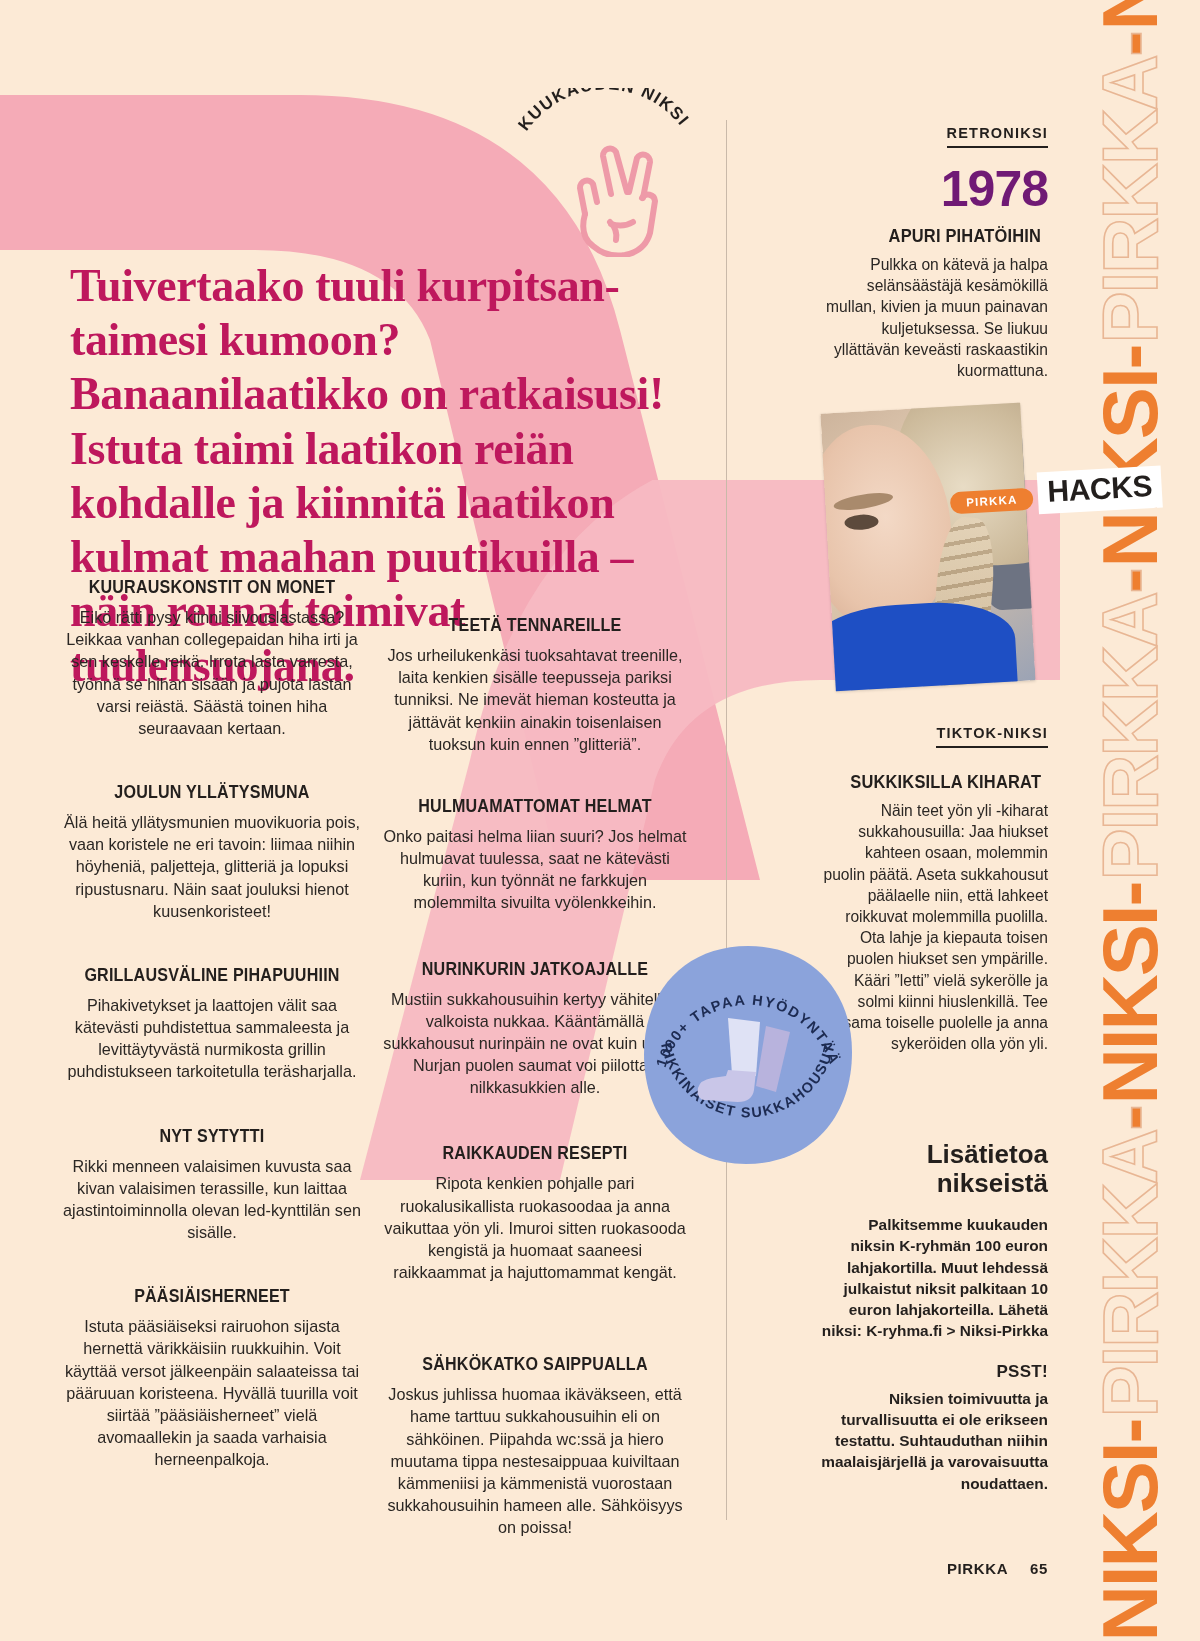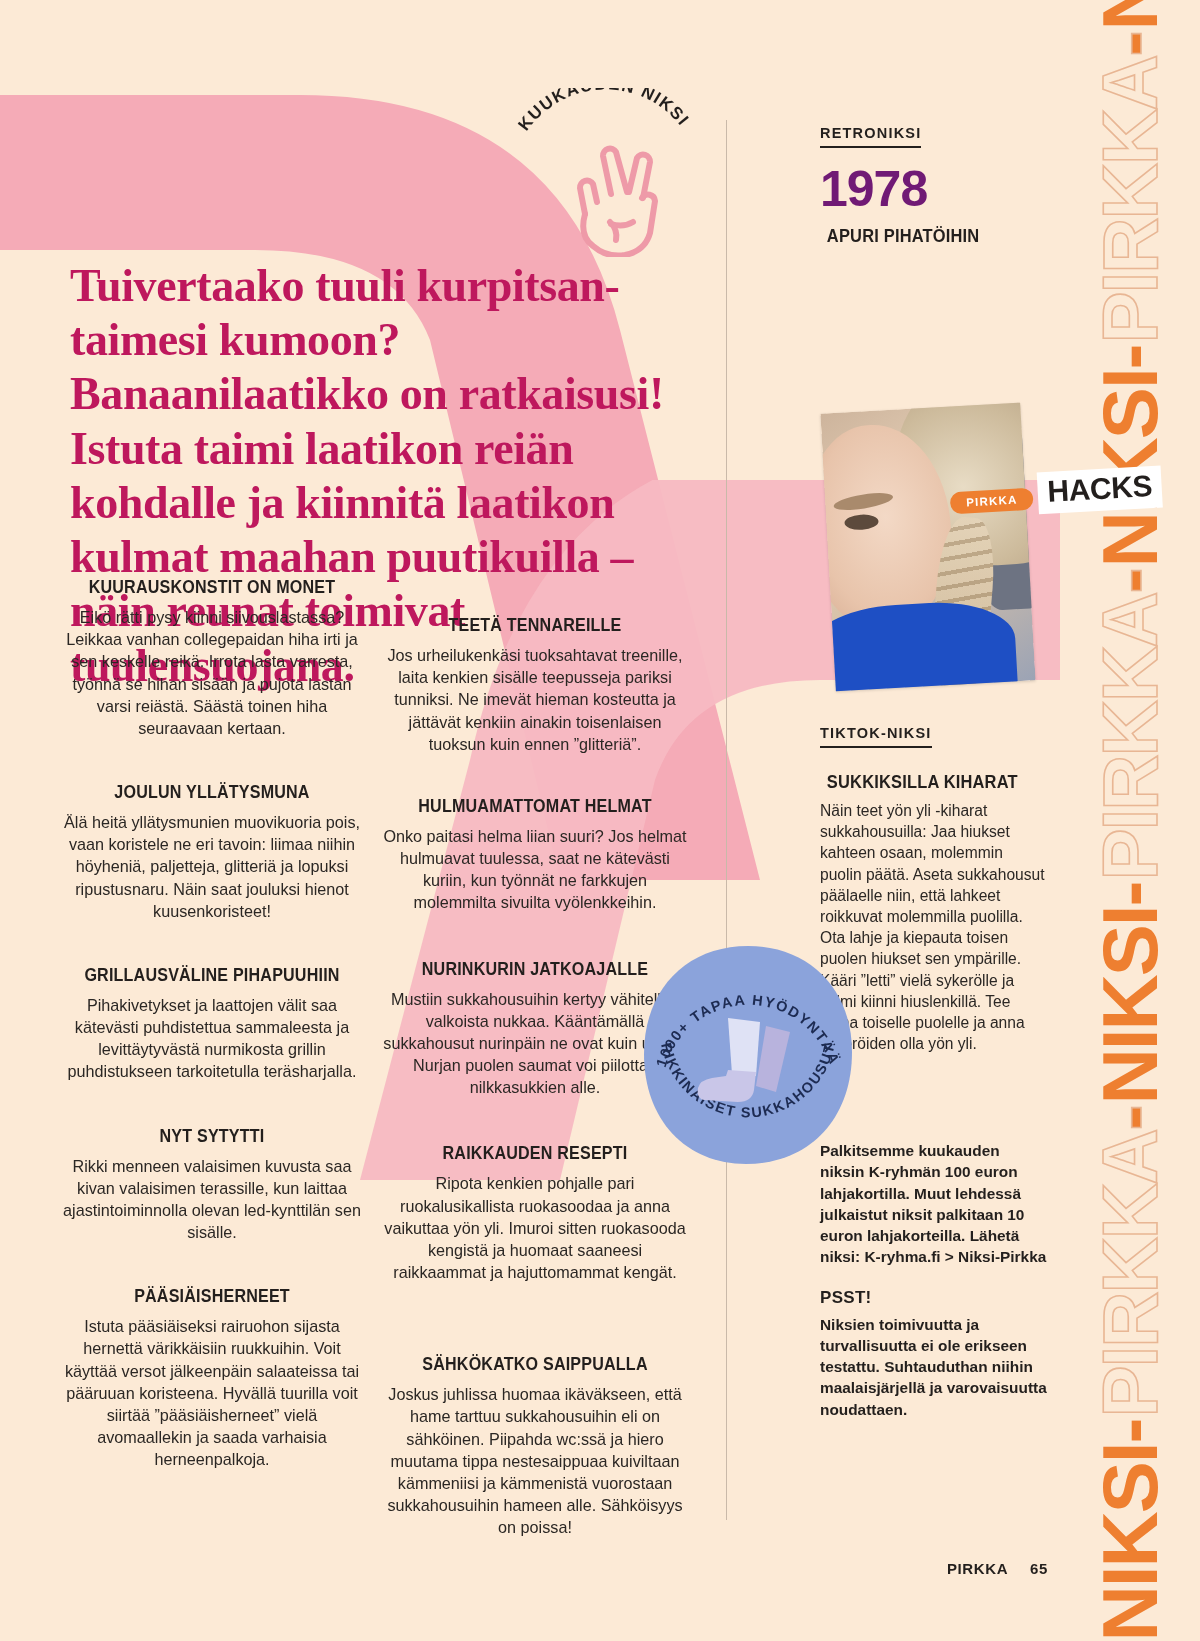--- a/index.html
+++ b/index.html
@@ -78,21 +78,21 @@
     transform:scaleX(0.92);
   }
   .tip p{
     margin:0;
     font-size:16.2px;
     line-height:1.37;
     color:#2b2724;
   }
 
   
-  .rcol{position:absolute;left:820px;width:228px;text-align:left;}
+  .rcol{position:absolute;left:820px;width:228px;text-align:right;}
 
   .kicker{
     font-family:"Liberation Sans", sans-serif;
     font-weight:bold;font-size:14.5px;letter-spacing:1.2px;
     color:#231f1d;display:inline-block;
     border-bottom:2px solid #231f1d;padding-bottom:5px;
   }
   .bigyear{
     font-family:"Liberation Sans", sans-serif;
     font-weight:bold;font-size:50px;letter-spacing:-1px;
@@ -240,20 +240,21 @@
     <div class="tip" style="margin-top:72px;">
       <h3>SÄHKÖKATKO SAIPPUALLA</h3>
       <p>Joskus juhlissa huomaa ikäväkseen, että hame tarttuu sukkahousuihin eli on sähköinen. Piipahda wc:ssä ja hiero muutama tippa nestesaippuaa kuiviltaan kämmeniisi ja kämmenistä vuorostaan sukkahousuihin hameen alle. Sähköisyys on poissa!</p>
     </div>
   </div>
 
   <div class="rcol" style="top:124px;">
     <span class="kicker">RETRONIKSI</span>
     <div class="bigyear">1978</div>
     <div class="rhead">APURI PIHATÖIHIN</div>
+    <p class="rbody">Pulkka on kätevä ja halpa selänsäästäjä kesämökillä mullan, kivien ja muun painavan kuljetuksessa. Se liukuu yllättävän keveästi raskaastikin kuormattuna.</p>
   </div>
 
   <div class="photo-wrap">
     <div class="photo-bg"></div>
     <div class="ph-dark"></div>
     <div class="ph-hair"></div>
     <div class="ph-face"></div>
     <div class="ph-brow"></div>
     <div class="ph-eye"></div>
     <div class="ph-braid">
@@ -285,20 +286,21 @@
       <textPath href="#botArc" startOffset="50%" text-anchor="middle">RIKKINÄISET SUKKAHOUSUT</textPath>
     </text>
     <g transform="translate(56,72)">
       <path d="M30 2 L62 6 L58 60 L34 58 Z" fill="#dfe2f5"></path>
       <path d="M30 54 L58 56 L56 74 Q54 86 40 86 L6 84 Q-2 82 0 72 Q2 64 14 62 L28 60 Z" fill="#c9c6e8"></path>
       <path d="M68 10 L92 16 L78 76 L58 70 Z" fill="#b8b3dd"></path>
     </g>
   </svg>
 
   <div class="rcol" style="top:1140px;">
+    <h2 class="lisa-title">Lisätietoa nikseistä</h2>
     <p class="lisa-body">Palkitsemme kuukauden niksin K-ryhmän 100 euron lahjakortilla. Muut lehdessä julkaistut niksit palkitaan 10 euron lahjakorteilla. Lähetä niksi: K-ryhma.fi &gt; Niksi-Pirkka</p>
     <div class="psst">PSST!</div>
     <p class="lisa-body">Niksien toimivuutta ja turvallisuutta ei ole erikseen testattu. Suhtauduthan niihin maalaisjärjellä ja varovaisuutta noudattaen.</p>
   </div>
 
   <div class="footer">
     <span>PIRKKA</span>
     <span>65</span>
   </div>
 

